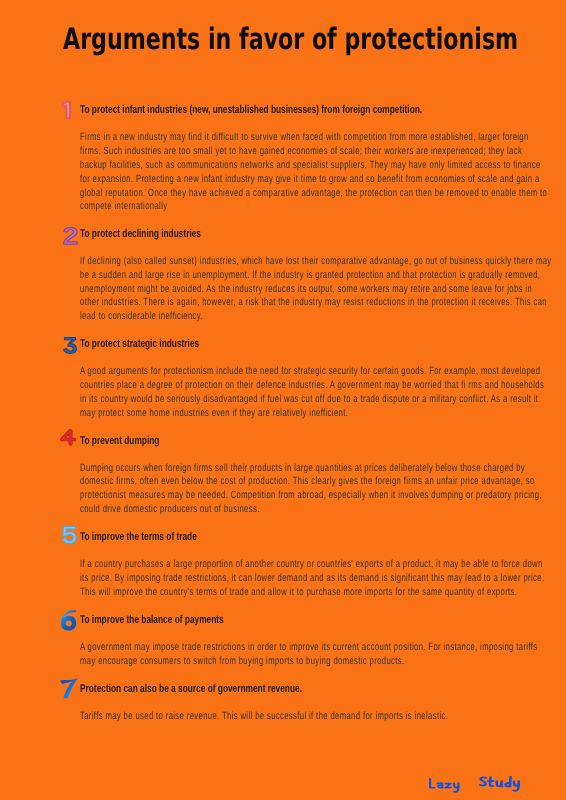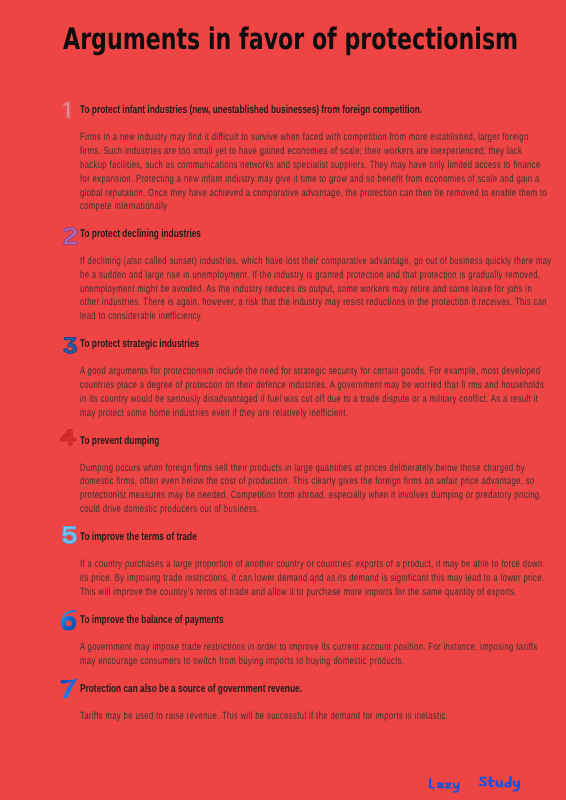--- a/index.html
+++ b/index.html
@@ -1,21 +1,21 @@
 <!DOCTYPE html>
 <html><head>
 <meta charset="utf-8">
 <title>Arguments in favor of protectionism</title>
 <style>
   html,body{margin:0;padding:0;}
   body{width:566px;height:800px;background:#ffffff;overflow:hidden;
        font-family:"Liberation Sans",sans-serif;
        -webkit-font-smoothing:antialiased;
        text-rendering:geometricPrecision;}
-  .page{position:relative;width:566px;height:800px;background:#ef4444;}
+  .page{position:relative;width:566px;height:800px;background:#f97316;}
 
   
   .title-wrap{position:absolute;left:62.5px;top:21.8px;}
   .title{font-family:"DejaVu Sans",sans-serif;font-weight:bold;font-size:29.5px;
          line-height:34px;color:#0d0d0d;white-space:nowrap;letter-spacing:0px;
          transform:scaleX(0.7506);transform-origin:0 0;}
 
   
   .content{position:absolute;left:0;top:0;width:566px;height:800px;margin-left:20px;}
   .item{position:absolute;left:0;width:566px;}

